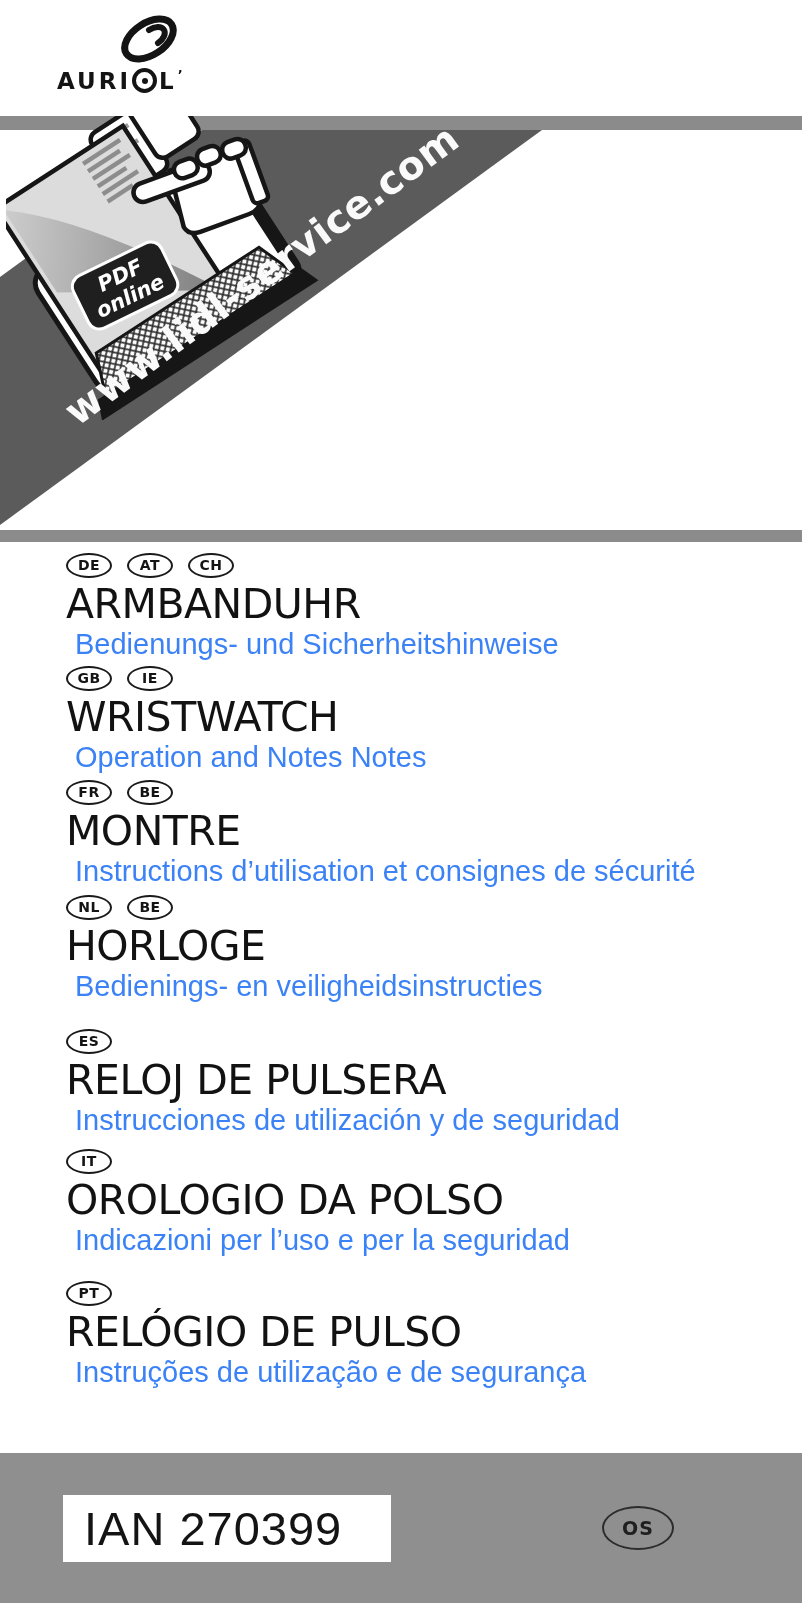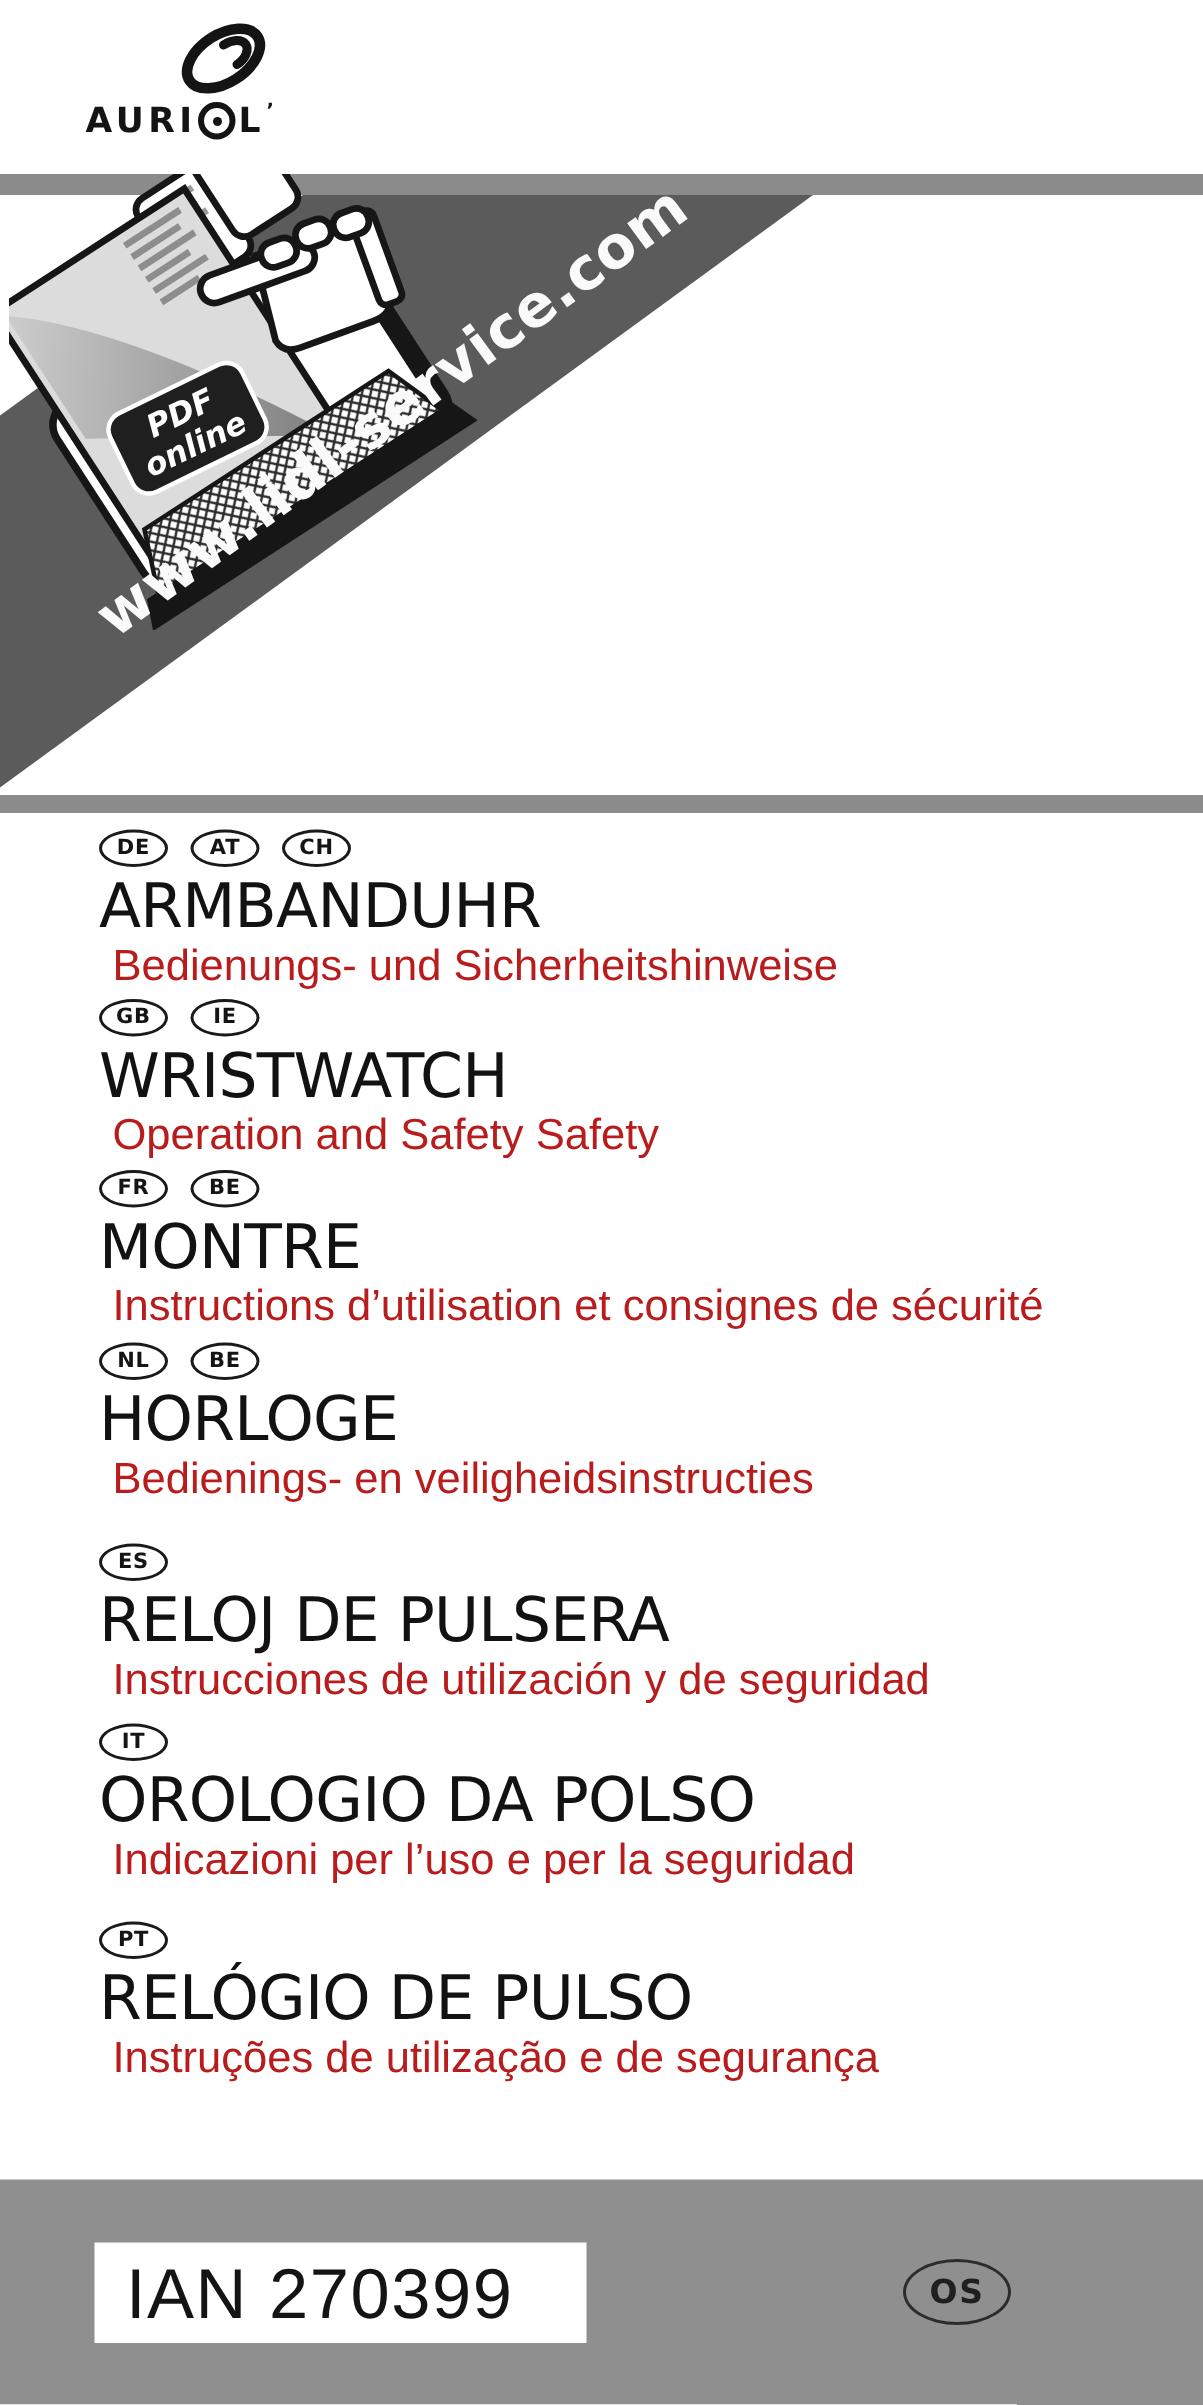--- a/index.html
+++ b/index.html
@@ -37,34 +37,34 @@
     width:46px;height:25px;border:2.5px solid #1a1a1a;border-radius:50%;
     box-sizing:border-box;font-family:"DejaVu Sans",sans-serif;font-weight:bold;
     font-size:14px;letter-spacing:0.5px;margin-right:15px;color:#141414;
   }
   .title{
     font-family:"DejaVu Sans",sans-serif;font-weight:normal;font-size:41px;
     line-height:44px;letter-spacing:-0.5px;margin-top:4px;color:#121212;
   }
   .subtitle{
     font-family:"Liberation Sans",sans-serif;font-size:29px;line-height:33px;
-    padding-left:9px;margin-top:2px;color:#b91c1c;
+    padding-left:9px;margin-top:2px;color:#3b82f6;
   }
   
   .footer{position:absolute;left:0;top:1453px;width:802px;height:172px;background:#8f8f8f;}
   .ian-box{
     position:absolute;left:63px;top:42px;width:328px;height:67px;background:#ffffff;
     display:flex;align-items:center;padding-left:21px;box-sizing:border-box;
   }
   .ian-text{font-family:"Liberation Sans",sans-serif;font-size:47px;letter-spacing:1px;color:#141414;}
   .os-badge{
     position:absolute;left:602px;top:53px;width:72px;height:44px;
     border:2.5px solid #2c2c2c;border-radius:50%;box-sizing:border-box;
     display:flex;align-items:center;justify-content:center;
-    font-family:"DejaVu Sans",sans-serif;font-weight:bold;font-size:22px;
+    font-family:"DejaVu Sans",sans-serif;font-weight:bold;font-size:19px;
     letter-spacing:1px;color:#1f1f1f;
   }
 </style>
 </head>
 <body>
 
 <div class="page">
 
   <div class="brand">
     <svg class="brand-swirl" width="110" height="54" viewBox="0 0 110 54">
@@ -149,21 +149,21 @@
     <div class="title">ARMBANDUHR</div>
     <div class="subtitle">Bedienungs- und Sicherheitshinweise</div>
   </div>
 
   <div class="section" style="top:665px">
     <div class="badges">
       <span class="badge">GB</span>
       <span class="badge">IE</span>
     </div>
     <div class="title">WRISTWATCH</div>
-    <div class="subtitle">Operation and Safety Safety</div>
+    <div class="subtitle">Operation and Notes Notes</div>
   </div>
 
   <div class="section" style="top:779px">
     <div class="badges">
       <span class="badge">FR</span>
       <span class="badge">BE</span>
     </div>
     <div class="title">MONTRE</div>
     <div class="subtitle">Instructions d’utilisation et consignes de sécurité</div>
   </div>

